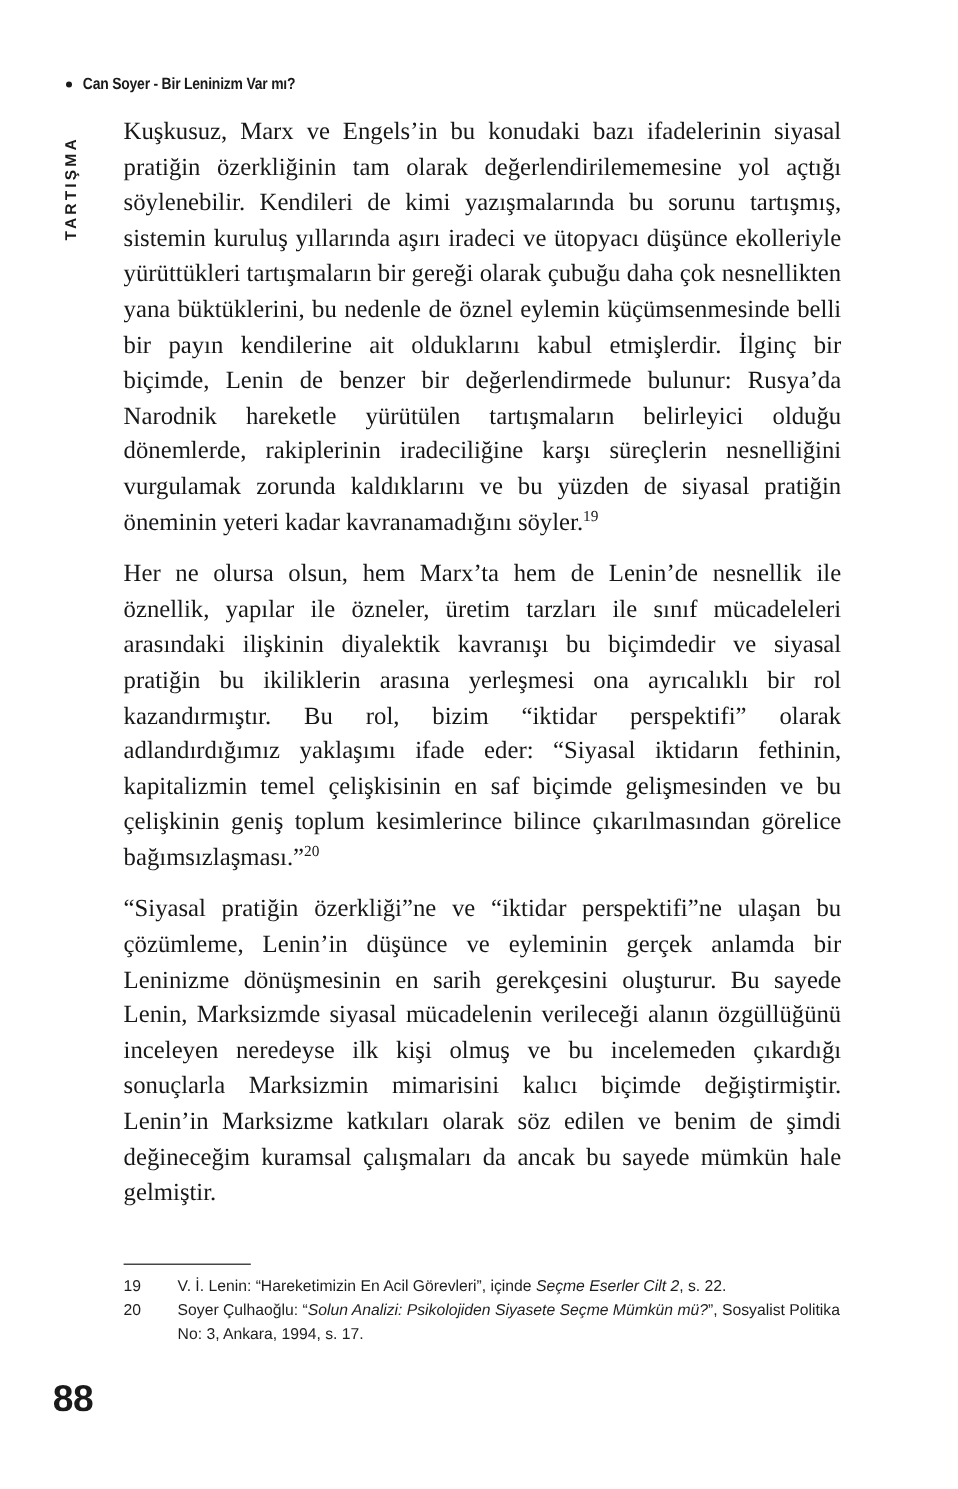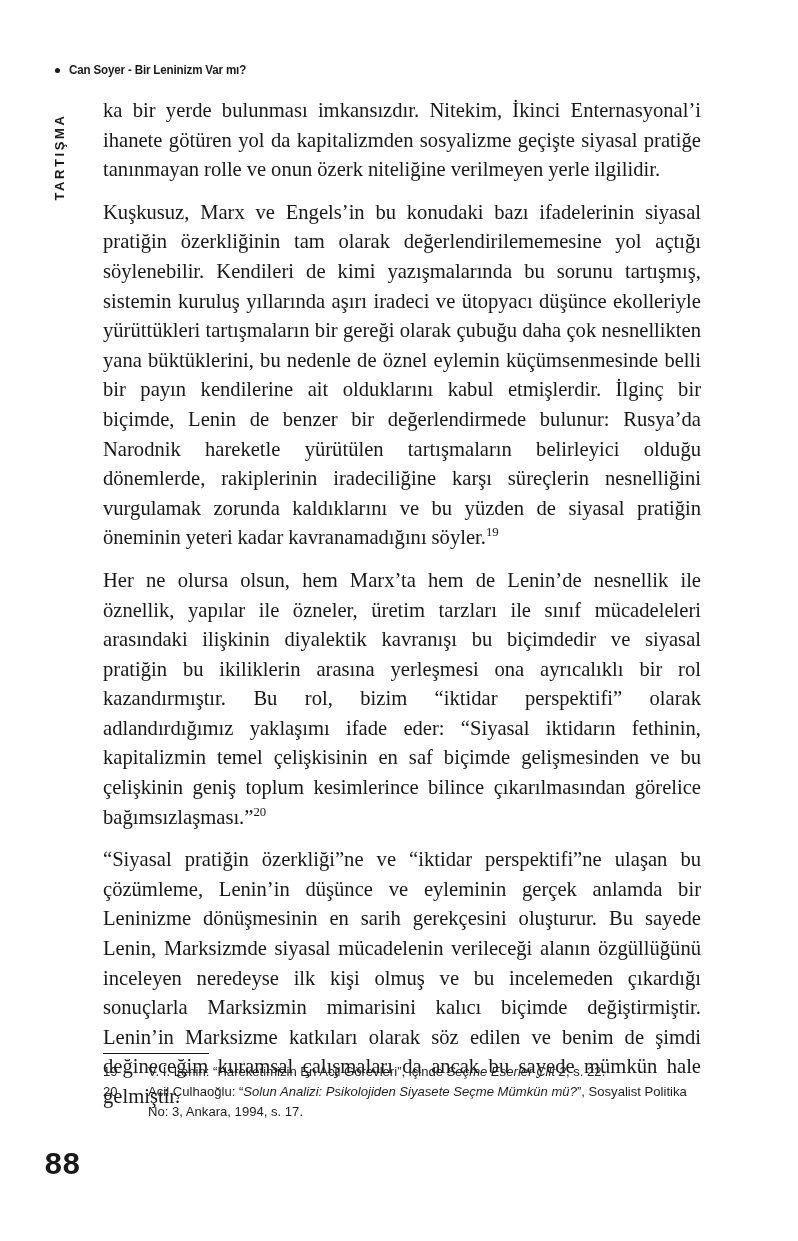--- a/index.html
+++ b/index.html
@@ -125,21 +125,21 @@
     font-family: "Liberation Sans", sans-serif;
   }
   .fn-body { flex: 1 1 auto; padding-left: 14px; }
   .fn-body i { font-style: italic; }
 
   
   .folio {
     position: absolute;
     left: 44px;
     top: 1148px;
-    font-family: Liberation Mono, monospace;
+    font-family: Liberation Sans, sans-serif;
     font-size: 31px;
     font-weight: 700;
     color: #1a1a1a;
     letter-spacing: -0.5px;
   }
 </style>
 </head>
 <body>
 
 <div class="page">
@@ -147,35 +147,34 @@
   <div class="running-head">
     <span class="rh-bullet"></span>
     <span class="rh-text"><span class="rh-author">Can Soyer - </span><span class="rh-title">Bir Leninizm Var mı?</span></span>
   </div>
 
   <div class="section-tab">
     <span>TARTIŞMA</span>
   </div>
 
   <div class="text-column">
-    <p class="body-par">ka bir yerde bulunması imkansızdır. Nitekim, İkinci Enternasyonal’i ihanete götüren yol da kapitalizmden sosyalizme geçişte siyasal pratiğe tanınmayan rolle ve onun özerk niteliğine verilmeyen yerle ilgilidir.</p>
     <p class="body-par"><span>Kuşkusuz, Marx ve Engels’in bu konudaki bazı ifadelerinin siyasal pratiğin özerkliğinin tam olarak değerlendirilememesine yol açtığı söylenebilir. Kendileri de kimi yazışmalarında bu sorunu tartışmış, sistemin kuruluş yıllarında aşırı iradeci ve ütopyacı düşünce ekolleriyle yürüttükleri tartışmaların bir gereği olarak çubuğu daha çok nesnellikten yana büktüklerini, bu nedenle de öznel eylemin küçümsenmesinde belli bir payın kendilerine ait olduklarını kabul etmişlerdir. İlginç bir biçimde, Lenin de benzer bir değerlendirmede bulunur: Rusya’da Narodnik hareketle yürütülen tartışmaların belirleyici olduğu dönemlerde, rakiplerinin iradeciliğine karşı süreçlerin nesnelliğini vurgulamak zorunda kaldıklarını ve bu yüzden de siyasal pratiğin öneminin yeteri kadar kavranamadığını söyler.</span><sup class="fn-ref">19</sup></p>
     <p class="body-par"><span>Her ne olursa olsun, hem Marx’ta hem de Lenin’de nesnellik ile öznellik, yapılar ile özneler, üretim tarzları ile sınıf mücadeleleri arasındaki ilişkinin diyalektik kavranışı bu biçimdedir ve siyasal pratiğin bu ikiliklerin arasına yerleşmesi ona ayrıcalıklı bir rol kazandırmıştır. Bu rol, bizim “iktidar perspektifi” olarak adlandırdığımız yaklaşımı ifade eder: “Siyasal iktidarın fethinin, kapitalizmin temel çelişkisinin en saf biçimde gelişmesinden ve bu çelişkinin geniş toplum kesimlerince bilince çıkarılmasından görelice bağımsızlaşması.”</span><sup class="fn-ref">20</sup></p>
     <p class="body-par">“Siyasal pratiğin özerkliği”ne ve “iktidar perspektifi”ne ulaşan bu çözümleme, Lenin’in düşünce ve eyleminin gerçek anlamda bir Leninizme dönüşmesinin en sarih gerekçesini oluşturur. Bu sayede Lenin, Marksizmde siyasal mücadelenin verileceği alanın özgüllüğünü inceleyen neredeyse ilk kişi olmuş ve bu incelemeden çıkardığı sonuçlarla Marksizmin mimarisini kalıcı biçimde değiştirmiştir. Lenin’in Marksizme katkıları olarak söz edilen ve benim de şimdi değineceğim kuramsal çalışmaları da ancak bu sayede mümkün hale gelmiştir.</p>
   </div>
 
   <div class="footnotes">
     <div class="fn-rule"></div>
 
     <div class="fn-item">
       <span class="fn-num">19</span>
       <span class="fn-body"><span>V. İ. Lenin: “Hareketimizin En Acil Görevleri”, içinde </span><i>Seçme Eserler Cilt 2</i><span>, s. 22.</span></span>
     </div>
 
     <div class="fn-item">
       <span class="fn-num">20</span>
-      <span class="fn-body"><span>Acil Çulhaoğlu: “</span><i>Solun Analizi: Psikolojiden Siyasete Seçme Mümkün mü?</i><span>”, Sosyalist Politika No: 3, Ankara, 1994, s. 17.</span></span>
+      <span class="fn-body"><span>Soyer Çulhaoğlu: “</span><i>Solun Analizi: Psikolojiden Siyasete Seçme Mümkün mü?</i><span>”, Sosyalist Politika No: 3, Ankara, 1994, s. 17.</span></span>
     </div>
   </div>
 
   <div class="folio">88</div>
 
 </div>
 
 </body></html>

